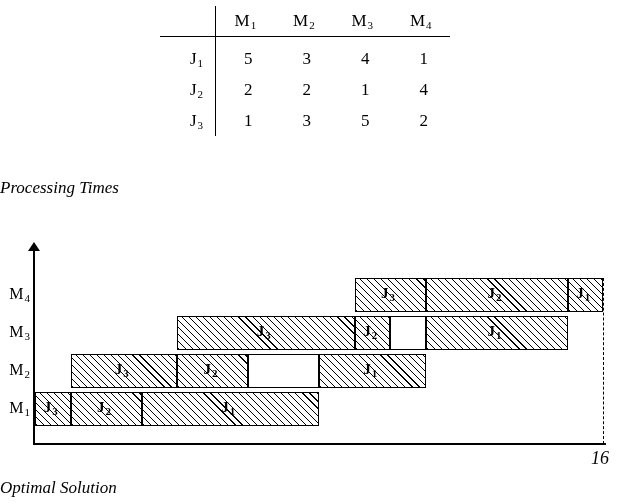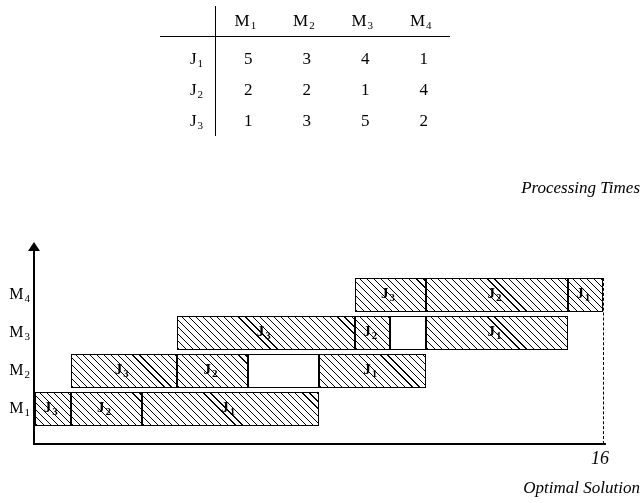--- a/index.html
+++ b/index.html
@@ -57,21 +57,21 @@
   }
   .sub {
     font-size: 11px;
     vertical-align: -3px;
     padding-left: 1px;
   }
   .cap {
     position: absolute;
     font-style: italic;
     font-size: 17px;
-    text-align: right;
+    text-align: left;
     width: 100%;
   }
   #cap-top { top: 178px; left: 0; }
   #cap-bottom { top: 478px; left: 0; }
 
   
   #gantt {
     position: absolute;
     left: 0;
     top: 240px;

